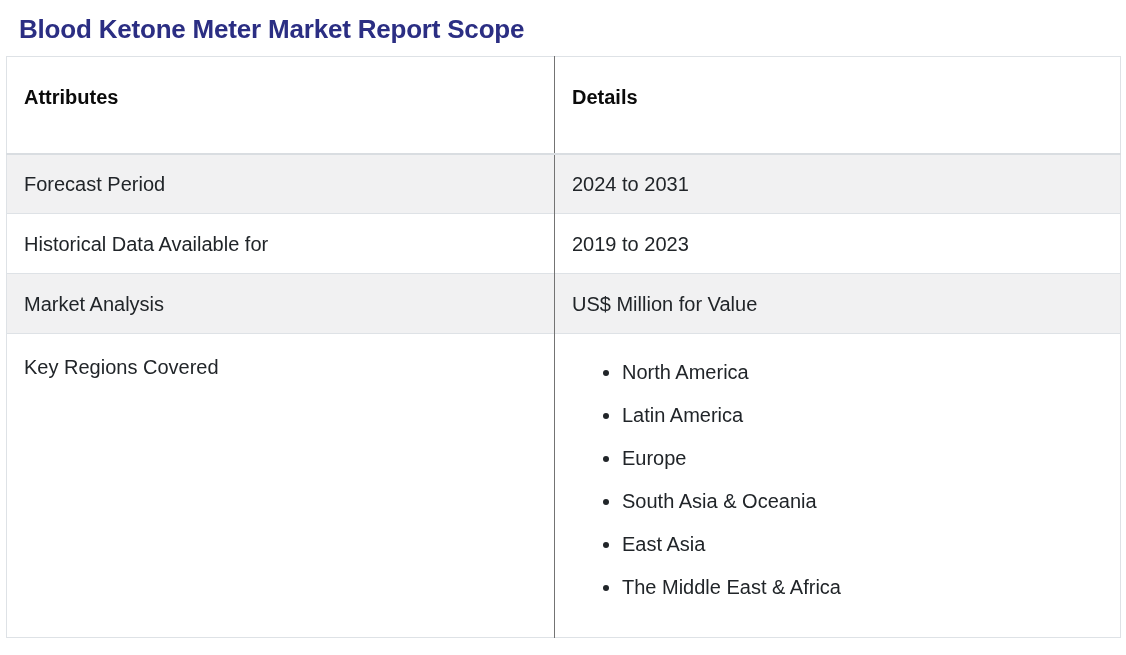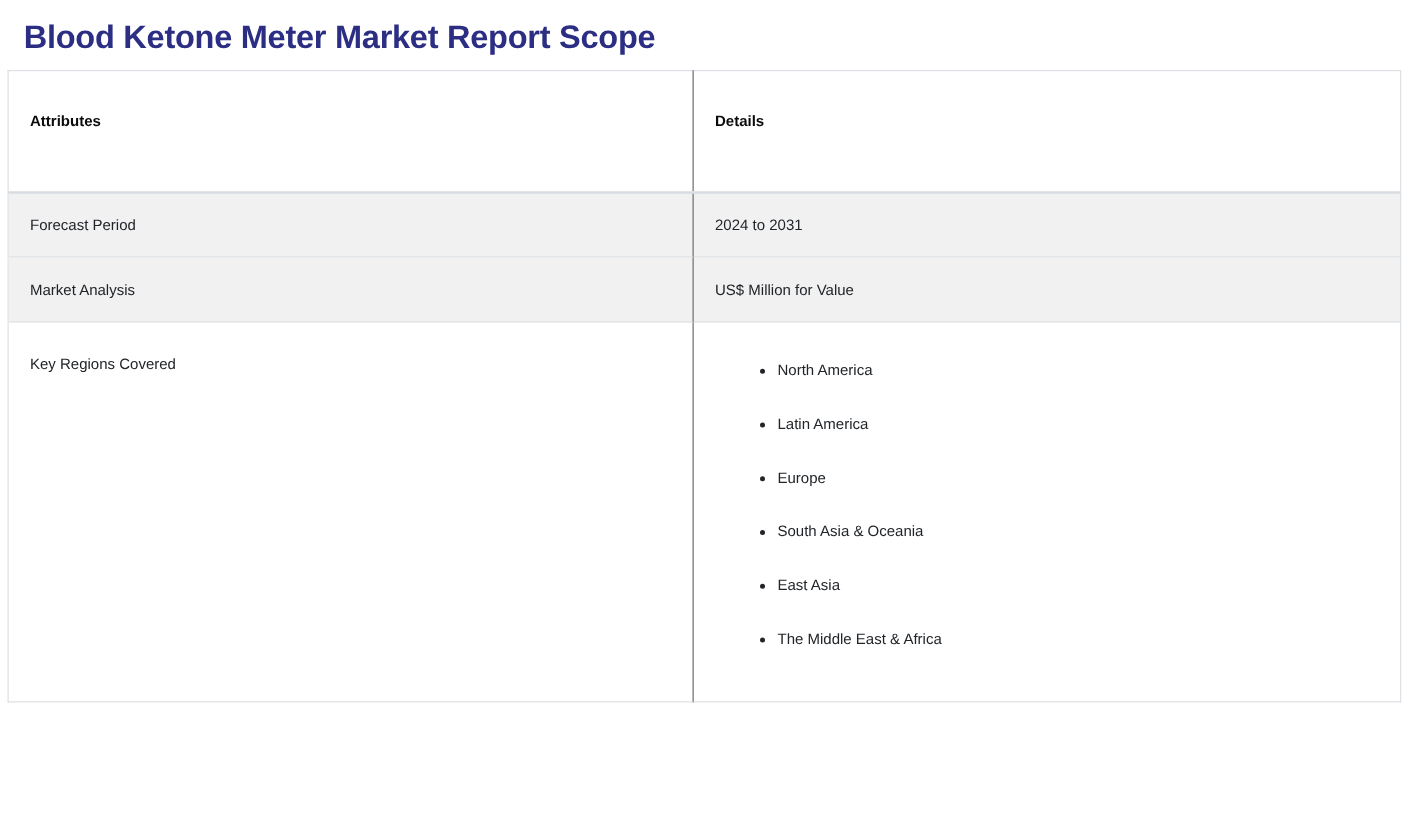--- a/index.html
+++ b/index.html
@@ -23,40 +23,40 @@
     border-collapse: collapse;
     table-layout: fixed;
     width: 1114px;
     margin: 13px 6px 0 6px;
     border: 1px solid #dee2e6;
   }
   col.col-attributes { width: 548px; }
   col.col-details   { width: 566px; }
 
   th, td {
-    font-size: 12px;
+    font-size: 20px;
     line-height: 26px;
     text-align: left;
   }
   thead th {
     height: 97px;
     vertical-align: top;
     padding: 27px 17px 10px 17px;
     font-weight: 700;
     color: #0b0b0b;
     background: #ffffff;
     border-bottom: 2px solid #d9dde1;
   }
   thead th + th, tbody td + td { border-left: 1px solid #737373; }
 
   tbody tr { border-top: 1px solid #dee2e6; }
   tbody tr.stripe td { background: #f1f1f2; }
 
   td.cell-simple {
-    height: 52px;
+    height: 60px;
     padding: 0 17px;
     vertical-align: middle;
   }
   tr.row-regions td {
     height: 252px;
     vertical-align: top;
     padding: 20px 17px 20px 17px;
   }
   ul.regions-list {
     margin: 5px 0 0 0;
@@ -82,20 +82,24 @@
     <tr>
       <th>Attributes</th>
       <th>Details</th>
     </tr>
   </thead>
   <tbody>
     <tr class="stripe">
       <td class="cell-simple">Forecast Period</td>
       <td class="cell-simple">2024 to 2031</td>
     </tr>
+    <tr>
+      <td class="cell-simple">Historical Data Available for</td>
+      <td class="cell-simple">2019 to 2023</td>
+    </tr>
     <tr class="stripe">
       <td class="cell-simple">Market Analysis</td>
       <td class="cell-simple">US$ Million for Value</td>
     </tr>
     <tr class="row-regions">
       <td>Key Regions Covered</td>
       <td>
         <ul class="regions-list">
           <li>North America</li>
           <li>Latin America</li>

